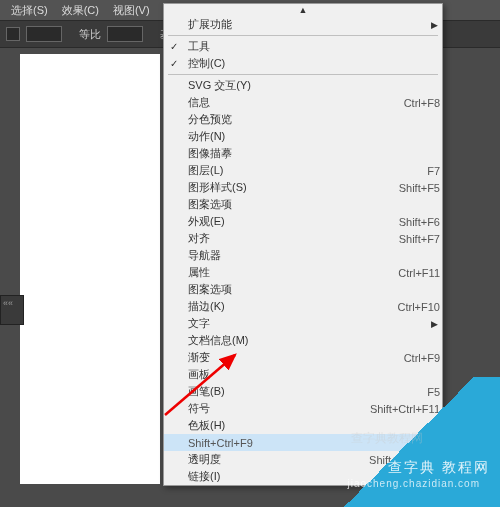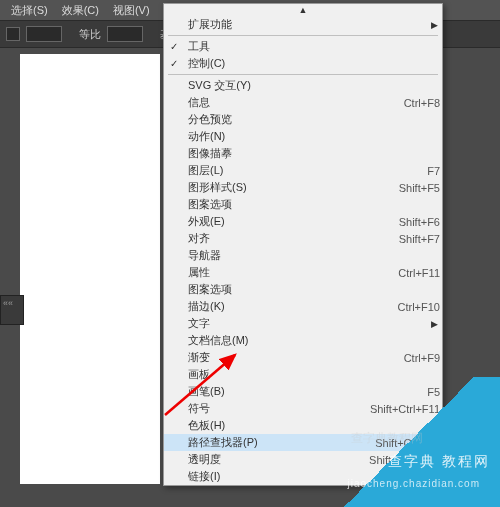--- a/index.html
+++ b/index.html
@@ -17,21 +17,21 @@
 .menu-item{display:flex;align-items:center;height:17px;padding:0 2px 0 24px;position:relative;color:#333;}
 .menu-item.hl{background:#cce4f7;}
 .menu-item .lbl{flex:1;}
 .menu-item .sc{color:#555;}
 .menu-item .arw{position:absolute;right:4px;font-size:9px;}
 .menu-item .chk{position:absolute;left:6px;color:#333;font-size:10px;}
 .sep{height:1px;background:#c0c0c0;margin:2px 4px;}
 .top-arw{text-align:center;font-size:9px;padding:1px 0;color:#333;}
 .red-arrow{position:absolute;left:160px;top:345px;pointer-events:none;}
 .corner{position:absolute;right:0;bottom:0;width:170px;height:130px;background:linear-gradient(135deg,transparent 48%,#2aa9d8 48%);}
-.wm1{position:absolute;right:10px;bottom:36px;color:rgba(255,255,255,0.85);font-size:14px;letter-spacing:2px;}
+.wm1{position:absolute;right:10px;bottom:30px;color:rgba(255,255,255,0.85);font-size:14px;letter-spacing:2px;}
 .wm2{position:absolute;right:20px;bottom:18px;color:rgba(255,255,255,0.75);font-size:10px;letter-spacing:1px;}
 .wm0{position:absolute;right:77px;bottom:60px;color:rgba(200,200,200,0.35);font-size:12px;}
 </style>
 </head>
 <body>
 
 <div class="menubar">
   <span>选择(S)</span>
   <span>效果(C)</span>
   <span>视图(V)</span>
@@ -141,21 +141,20 @@
         <span class="sc">F5</span>
       </div>
       <div class="menu-item">
         <span class="lbl">符号</span>
         <span class="sc">Shift+Ctrl+F11</span>
       </div>
       <div class="menu-item">
         <span class="lbl">色板(H)</span>
       </div>
       <div class="menu-item hl">
-        <span class="lbl">路径查找器(P)</span>
         <span class="sc">Shift+Ctrl+F9</span>
       </div>
       <div class="menu-item">
         <span class="lbl">透明度</span>
         <span class="sc">Shift+Ctrl+F10</span>
       </div>
       <div class="menu-item">
         <span class="lbl">链接(I)</span>
       </div>
     </div>

